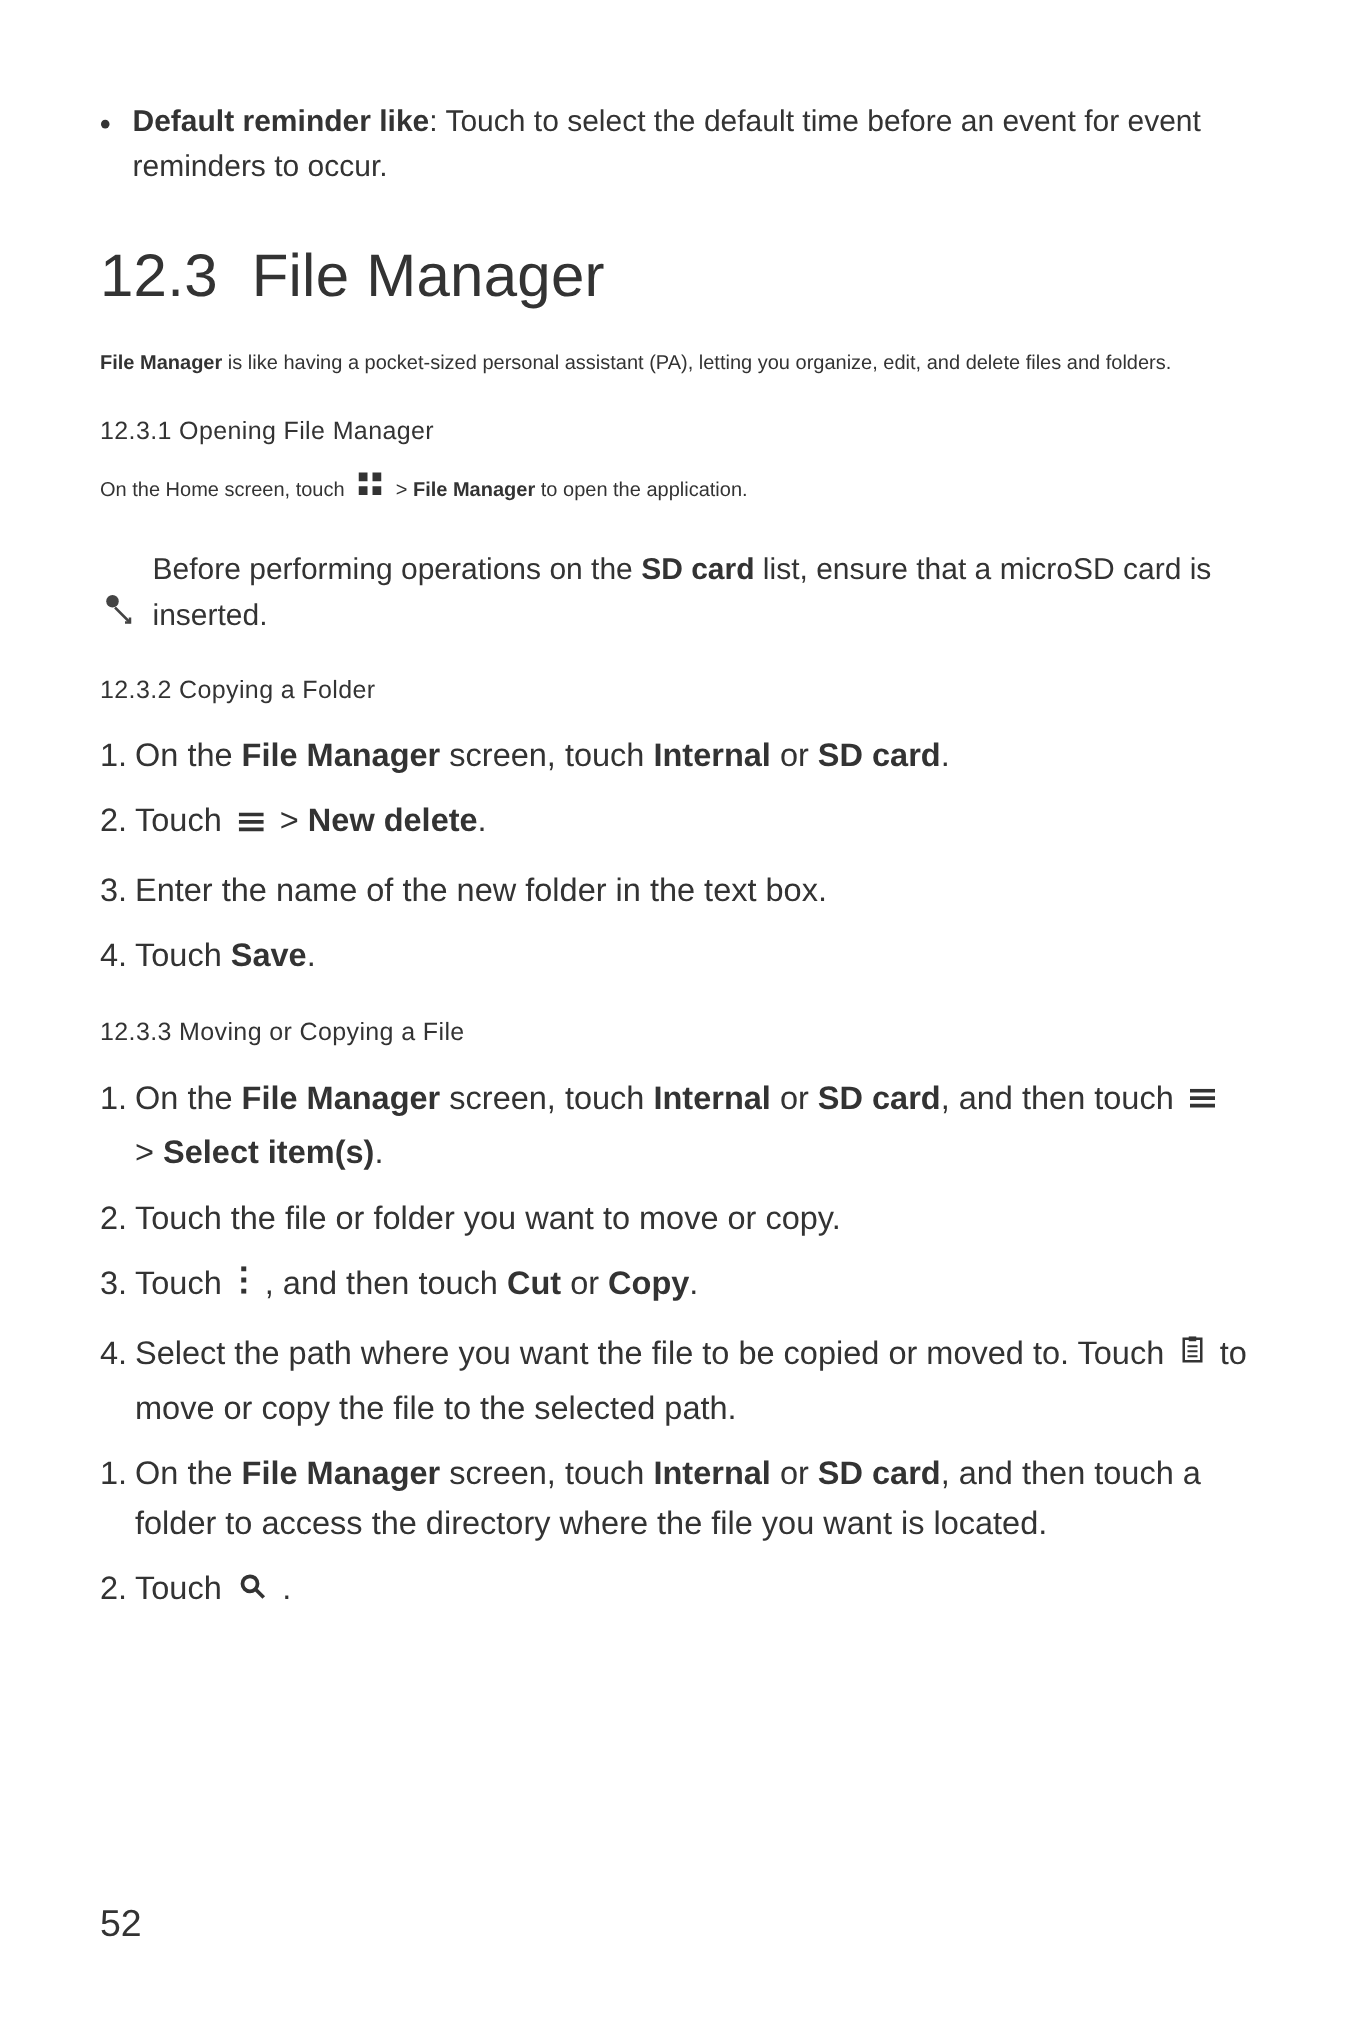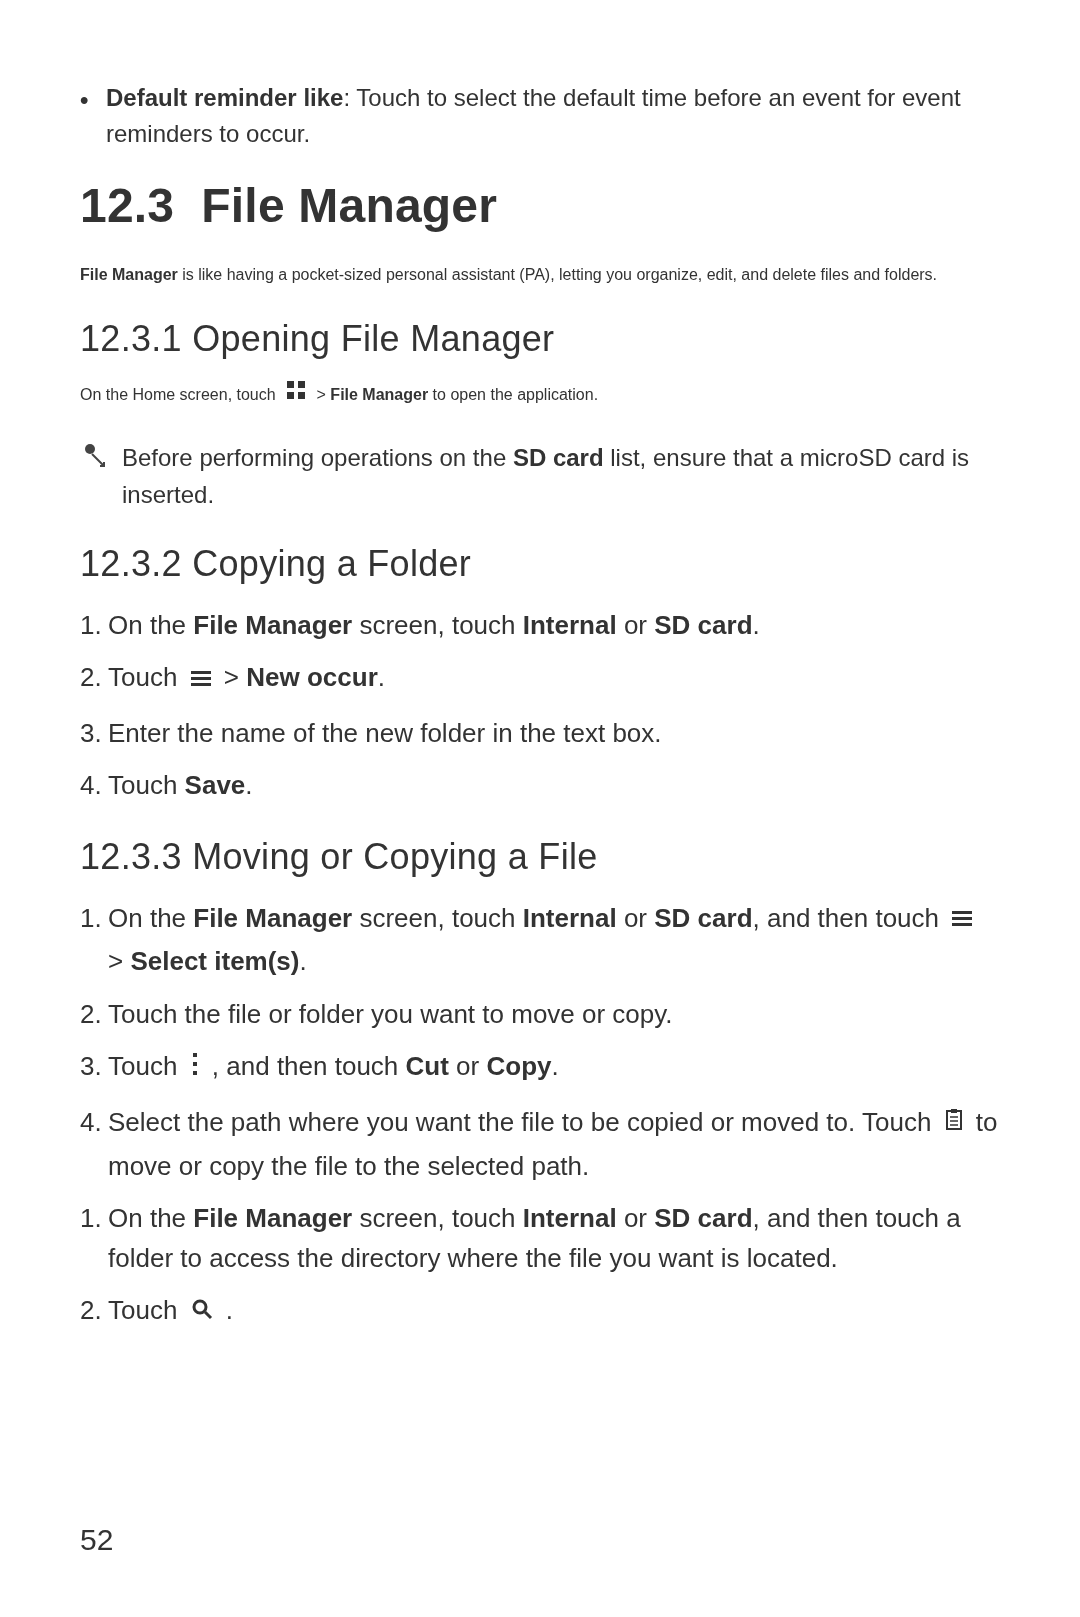--- a/index.html
+++ b/index.html
@@ -30,39 +30,39 @@
     flex-shrink: 0;
     font-weight: bold;
     text-align: left;
     padding-top: 2px;
   }
   .bullet-text {
     flex: 1;
   }
   .h1 {
     font-size: 48px;
-    font-weight: bold;
-    margin: 26px 0 30px 0;
+    font-weight: normal;
+    margin: 42px 0 30px 0;
     letter-spacing: 0.2px;
     font-stretch: condensed;
   }
   .para {
     font-size: 16px;
     line-height: 1.55;
     margin: 10px 0 28px 0;
   }
   .h2 {
-    font-size: 36px;
+    font-size: 20px;
     font-weight: normal;
     margin: 30px 0 20px 0;
     letter-spacing: 0.3px;
   }
   .note-row {
     display: flex;
-    align-items: flex-start;
+    align-items: flex-end;
     font-size: 24px;
     line-height: 1.55;
     margin: 14px 0 20px 0;
   }
   .note-icon {
     width: 42px;
     flex-shrink: 0;
     padding-top: 2px;
   }
   .note-text {
@@ -158,21 +158,21 @@
     </li>
     <li>
       <span>Touch </span>
       <span class="icon-inline">
         <svg width="20" height="16" viewBox="0 0 20 16">
             <rect x="0" y="0" width="20" height="3" fill="#333"></rect>
             <rect x="0" y="6" width="20" height="3" fill="#333"></rect>
             <rect x="0" y="12" width="20" height="3" fill="#333"></rect>
           </svg>
       </span>
-      <span> &gt; </span><span class="b">New occur</span><span>.</span>
+      <span> &gt; </span><span class="b">New delete</span><span>.</span>
     </li>
     <li>
       <span>Enter the name of the new folder in the text box.</span>
     </li>
     <li>
       <span>Touch </span><span class="b">Save</span><span>.</span>
     </li>
   </ol>
 
   <h2 class="h2">12.3.3  Moving or Copying a File</h2>

